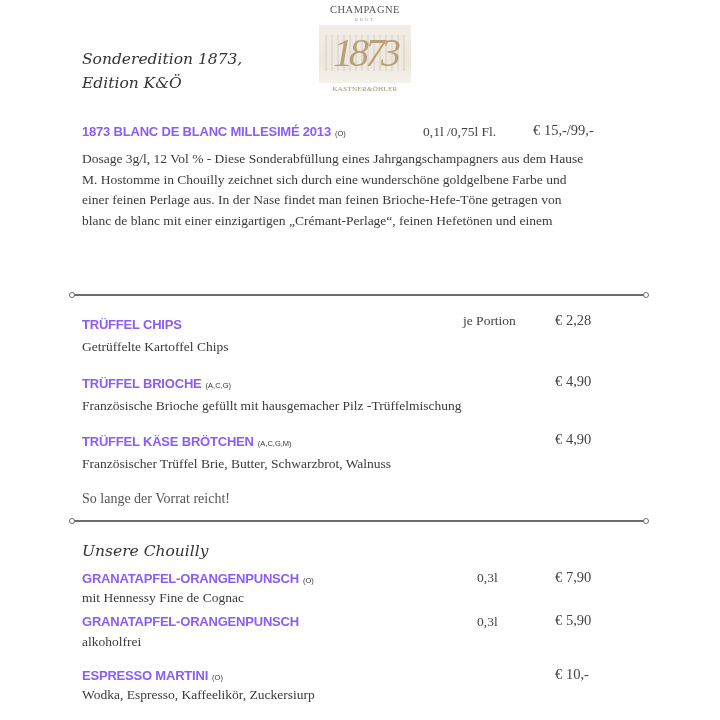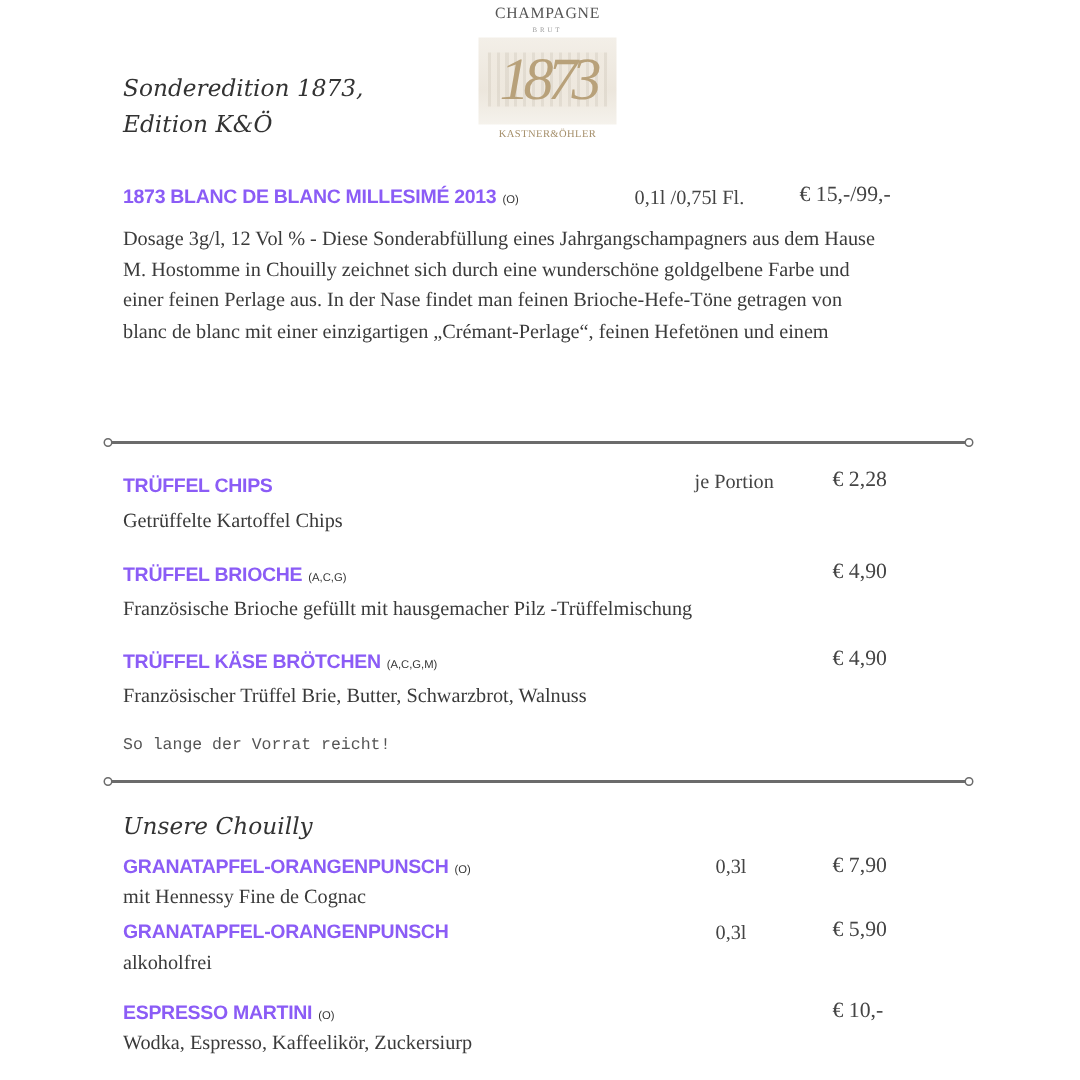--- a/index.html
+++ b/index.html
@@ -19,21 +19,21 @@
       font-style: italic; font-size: 40px; color: #b8a17a; line-height: 48px; letter-spacing: -4px; }
     .logo .kast { font-family: "Liberation Serif", serif; font-size: 7px; letter-spacing: 0.3px; color: #a58f6a; line-height: 10px; margin-top: 1px; }
 
     .section-title { font-family: "DejaVu Serif", serif; font-style: italic; font-size: 15.5px; color: #333; line-height: 24px; }
 
     .item-title { font-family: "Liberation Sans", sans-serif; font-weight: bold; font-size: 13px; color: #8b5cf6; letter-spacing: -0.2px; }
     .allergen { font-family: "Liberation Sans", sans-serif; font-size: 7.5px; color: #333; margin-left: 4px; font-weight: normal; }
     .desc { font-family: "Liberation Serif", serif; font-size: 13.5px; color: #3a3a3a; line-height: 20.5px; }
     .meta { font-family: "Liberation Serif", serif; font-size: 13.5px; color: #444; }
     .price { font-family: "Liberation Serif", serif; font-size: 14.5px; color: #444; }
-    .note { font-family: Liberation Mono, monospace; font-size: 11px; color: #555; }
+    .note { font-family: Liberation Serif, serif; font-size: 14px; color: #555; }
 
     .divider { position: absolute; height: 1.5px; background: #6b6b6b; }
     .divider .dot { position: absolute; top: -2px; width: 4px; height: 4px; border: 1px solid #6b6b6b; border-radius: 50%; background: #fff; }
     .divider .dot.l { left: -5px; }
     .divider .dot.r { right: -5px; }
   </style>
 </head>
 <body>
 
 <div class="logo">

